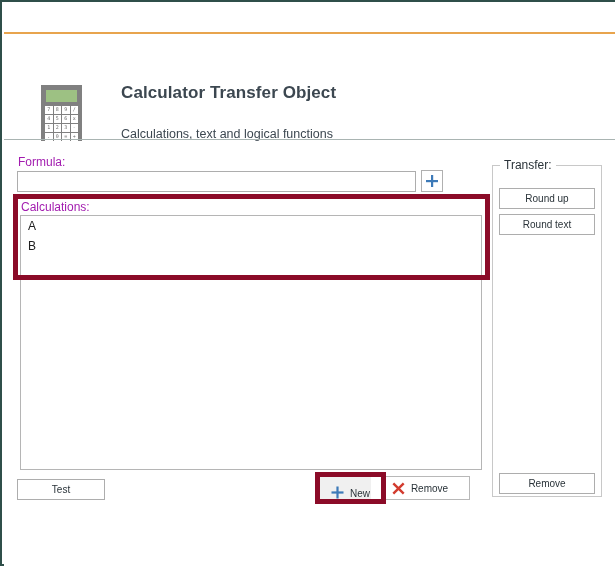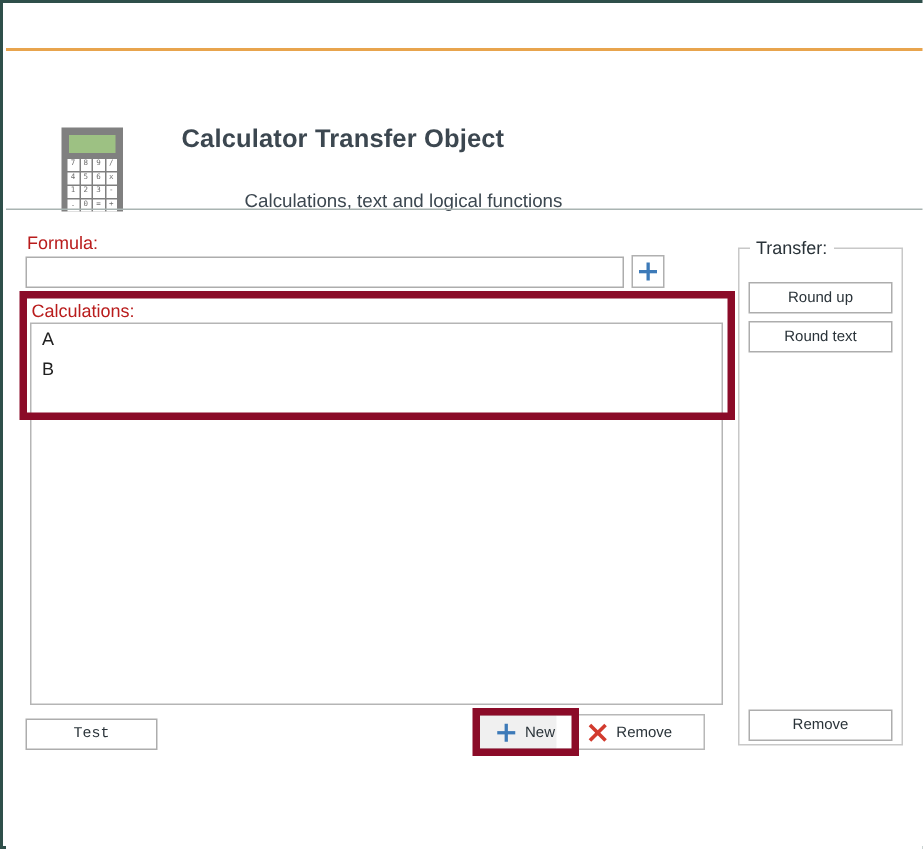--- a/index.html
+++ b/index.html
@@ -92,35 +92,34 @@
     letter-spacing: 0.1px;
     margin: 0;
     white-space: nowrap;
   }
   #app-subtitle {
     position: absolute;
     left: 0; top: 44px;
     font-size: 12.5px;
     color: #3c4750;
     white-space: nowrap;
-    margin-left: 42px;
   }
 
   
   #body-area {
     position: absolute;
     left: 2px; top: 139px;
     width: 611px; height: 425px;
     background: #ffffff;
   }
 
   .field-label {
     position: absolute;
     font-size: 12px;
-    color: #b91c1c;
+    color: #a21caf;
     white-space: nowrap;
   }
 
   
   #formula-label { left: 16px; top: 153px; }
   #formula-input {
     position: absolute;
     left: 15px; top: 169px;
     width: 399px; height: 21px;
     box-sizing: border-box;
@@ -187,27 +186,27 @@
     border: 1px solid #adadad;
     background: #ffffff;
     font-family: "Liberation Sans", sans-serif;
     font-size: 10px;
     color: #2a3339;
     cursor: pointer;
     padding: 0;
     text-align: center;
     white-space: nowrap;
   }
-  #test-button { left: 15px; top: 477px; width: 88px; height: 21px; font-family: Liberation Mono, monospace; }
+  #test-button { left: 15px; top: 477px; width: 88px; height: 21px; }
 
   #new-button {
     left: 317px; top: 474px; width: 63px; height: 24px;
     background: #f0f0f0;
     border: 1px solid #b8b8b8;
-    display: flex; align-items: center; justify-content: center; gap: 6px;
+    display: flex; align-items: flex-end; justify-content: center; gap: 6px;
   }
   #remove-button {
     left: 369px; top: 474px; width: 99px; height: 24px;
     background: #ffffff;
     border: 1px solid #b8b8b8;
     border-left: 0;
     display: flex; align-items: center; justify-content: center; gap: 6px;
   }
   .btn-icon { display: block; flex: 0 0 auto; }
 

